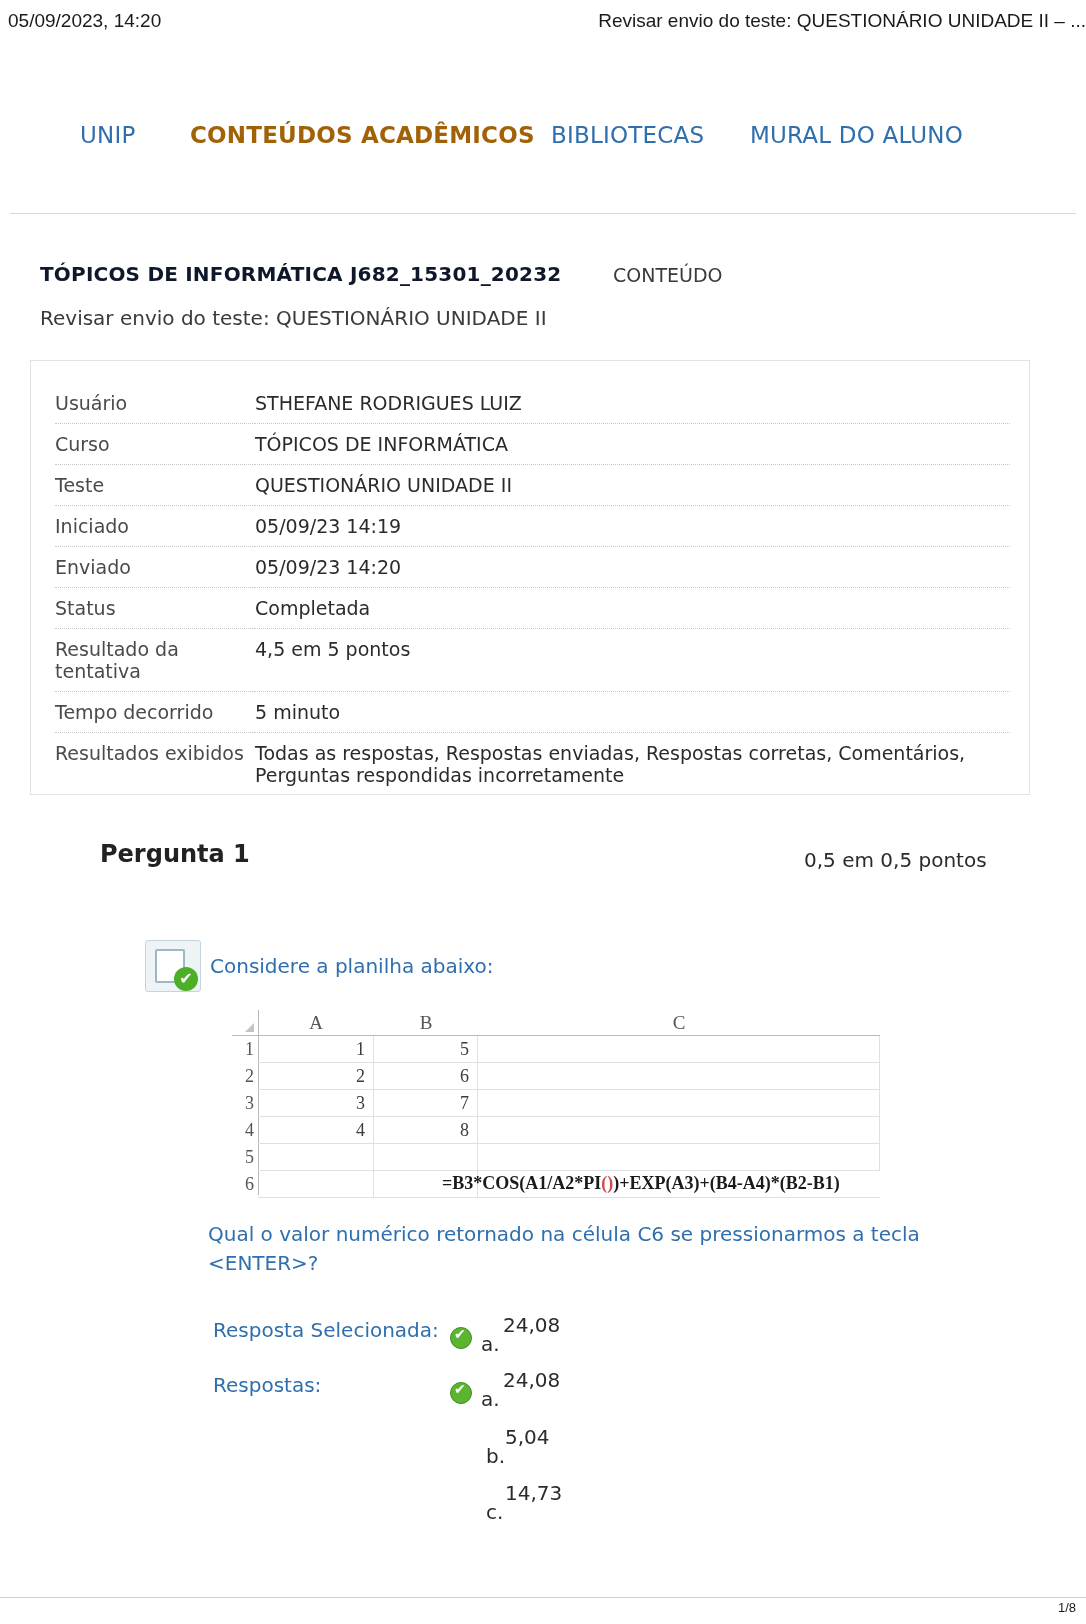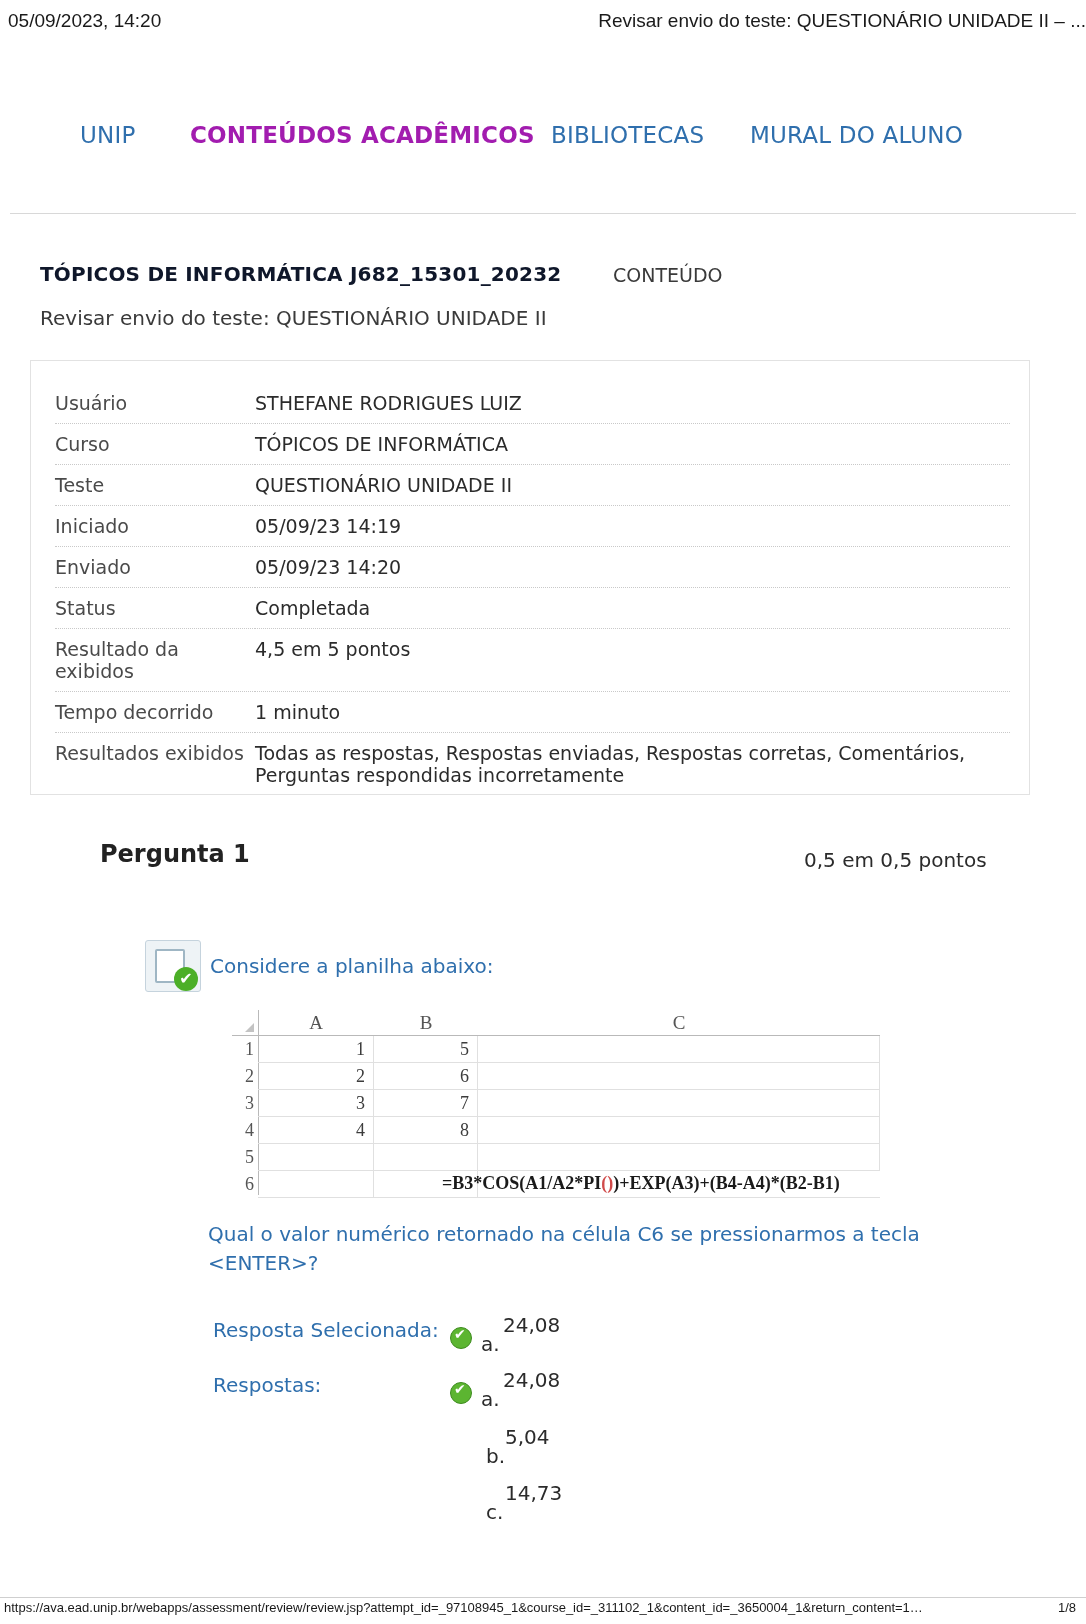--- a/index.html
+++ b/index.html
@@ -51,21 +51,21 @@
     padding-left: 32px;
   }
   .topnav .nav-item {
     position: absolute;
     font-size: 23px;
     letter-spacing: 0.2px;
     font-family: "DejaVu Sans", sans-serif;
     white-space: nowrap;
   }
   .nav-unip { left: 80px; color: #2f6fad; }
-  .nav-conteudos { left: 190px; color: #a21caf; font-weight: bold; }
+  .nav-conteudos { left: 190px; color: #a16207; font-weight: bold; }
   .nav-bibliotecas { left: 551px; color: #2f6fad; }
   .nav-mural { left: 750px; color: #2f6fad; }
 
   .nav-divider {
     position: absolute;
     top: 213px;
     left: 10px;
     width: 1066px;
     height: 1px;
     background: #d8d8d8;
@@ -394,26 +394,26 @@
     </tr>
     <tr>
       <td class="k">Enviado</td>
       <td class="v">05/09/23 14:20</td>
     </tr>
     <tr>
       <td class="k">Status</td>
       <td class="v">Completada</td>
     </tr>
     <tr>
-      <td class="k">Resultado da exibidos</td>
+      <td class="k">Resultado da tentativa</td>
       <td class="v">4,5 em 5 pontos</td>
     </tr>
     <tr>
       <td class="k">Tempo decorrido</td>
-      <td class="v">1 minuto</td>
+      <td class="v">5 minuto</td>
     </tr>
     <tr>
       <td class="k">Resultados exibidos</td>
       <td class="v">Todas as respostas, Respostas enviadas, Respostas corretas, Comentários, Perguntas respondidas incorretamente</td>
     </tr>
   </tbody>
     </table>
 </div>
 
 <div class="q-title">Pergunta 1</div>
@@ -479,15 +479,14 @@
 <div class="ans-text tb">24,08</div>
 
 <div class="ans-letter lc">b.</div>
 <div class="ans-text tc">5,04</div>
 
 <div class="ans-letter ld">c.</div>
 <div class="ans-text td2">14,73</div>
 
 <div class="footer-line"></div>
 <div class="footer">
-  <span class="url">https://ava.ead.unip.br/webapps/assessment/review/review.jsp?attempt_id=_97108945_1&amp;course_id=_311102_1&amp;content_id=_3650004_1&amp;return_content=1…</span>
   <span class="pg">1/8</span>
 </div>
 
 </body></html>

